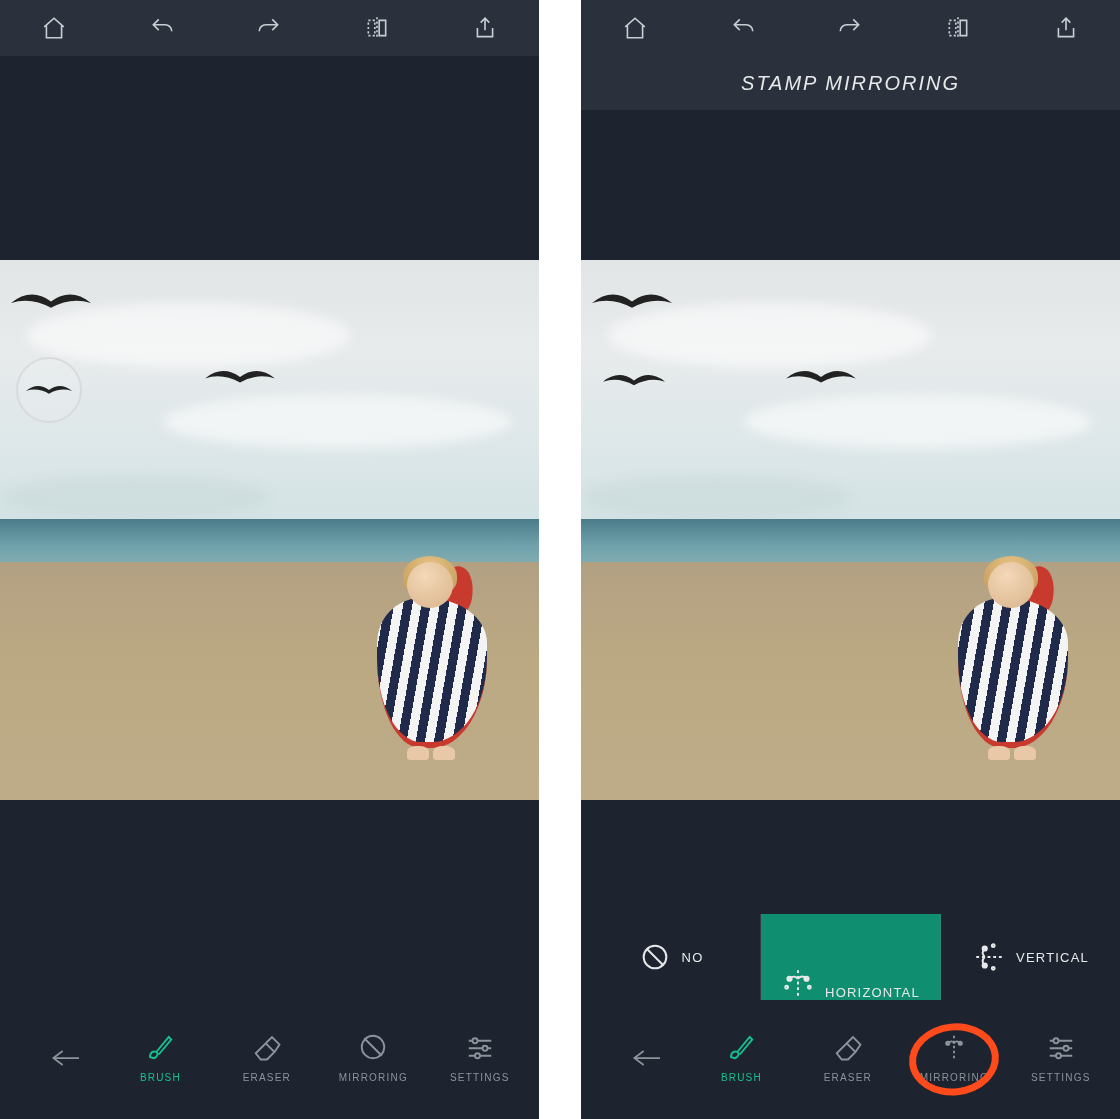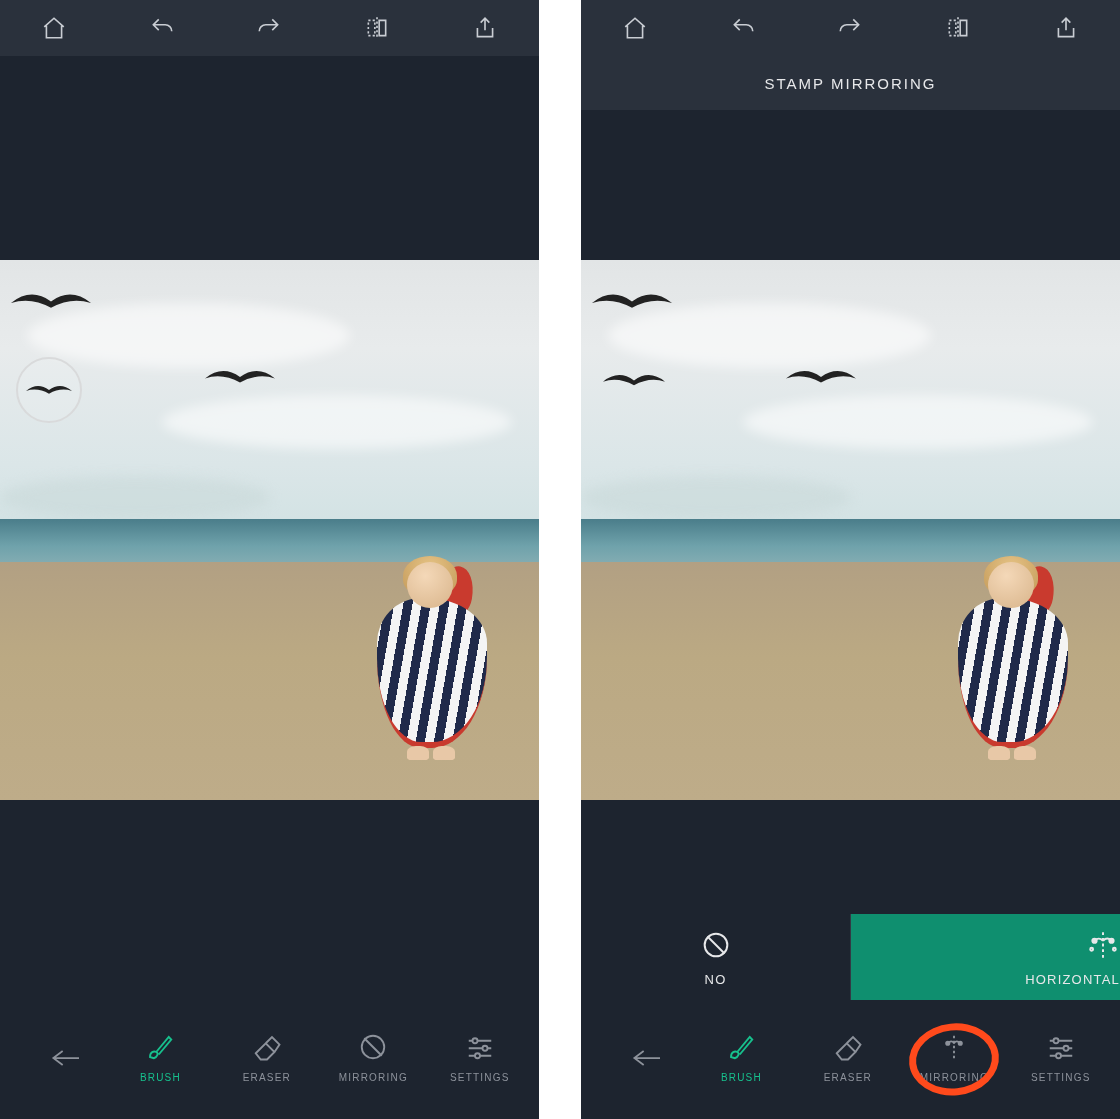--- a/index.html
+++ b/index.html
@@ -38,22 +38,23 @@
     color: #c9cdd3;
     cursor: pointer;
   }
   .topbar svg { width: 26px; height: 26px; stroke: #c9cdd3; fill: none; stroke-width: 1.5; }
   
   .banner {
     height: 54px;
     background: #2a313c;
     display: flex; align-items: center; justify-content: center;
     color: #e7e8ea;
-    font-size: 15px;
+    font-size: 20px;
     letter-spacing: 2px;
+    font-style: italic;
   }
   
   .spacer-top { flex: 0 0 auto; }
   .left .spacer-top { height: 204px; }
   .right .spacer-top { height: 150px; }
   
   .photo {
     width: 539px;
     height: 540px;
     position: relative;
@@ -124,21 +125,21 @@
   }
   .feet::before{ left:0;} .feet::after{ right:0;}
   
   .mirror-row {
     position:absolute; left:0; right:0; bottom: 119px;
     height: 86px;
     display:flex;
   }
   .mirror-opt {
     flex:1;
-    display:flex; flex-direction:column; align-items:center; justify-content:center;
+    display:flex; flex-direction:row; align-items:center; justify-content:center;
     gap: 10px;
     color:#e7e8ea;
     font-size:13px; letter-spacing:1.2px;
     cursor:pointer;
     border-right: 1px solid rgba(120,125,135,0.25);
   }
   .mirror-opt:last-child { border-right:none;}
   .mirror-opt.selected { background:#0f8f6f;align-items:flex-end; }
   .mirror-opt svg { width:34px; height:34px; stroke:#e7e8ea; fill:none; stroke-width:1.4;}
   
@@ -340,20 +341,31 @@
       <svg viewBox="0 0 24 24">
           <path d="M12 3 V21" stroke-dasharray="2 2"></path>
           <circle cx="6" cy="9" r="1.5" fill="#e7e8ea"></circle>
           <circle cx="18" cy="9" r="1.5" fill="#e7e8ea"></circle>
           <path d="M6 9 Q9 6 12 9 M18 9 Q15 6 12 9"></path>
           <circle cx="4" cy="15" r="1"></circle>
           <circle cx="20" cy="15" r="1"></circle>
         </svg>
       <span>HORIZONTAL</span>
     </div>
+    <div class="mirror-opt">
+      <svg viewBox="0 0 24 24">
+          <path d="M3 12 H21" stroke-dasharray="2 2"></path>
+          <circle cx="9" cy="6" r="1.5" fill="#e7e8ea"></circle>
+          <circle cx="9" cy="18" r="1.5" fill="#e7e8ea"></circle>
+          <path d="M9 6 Q6 9 9 12 M9 18 Q6 15 9 12"></path>
+          <circle cx="15" cy="4" r="1"></circle>
+          <circle cx="15" cy="20" r="1"></circle>
+        </svg>
+      <span>VERTICAL</span>
+    </div>
   </div>
 
   <div class="bottombar">
     <div class="bbtn back">
       <svg viewBox="0 0 24 16">
           <path d="M10 2 L2 8 L10 14 M2 8 H24"></path>
         </svg>
     </div>
     <div class="bbtn active">
       <svg viewBox="0 0 24 24">

